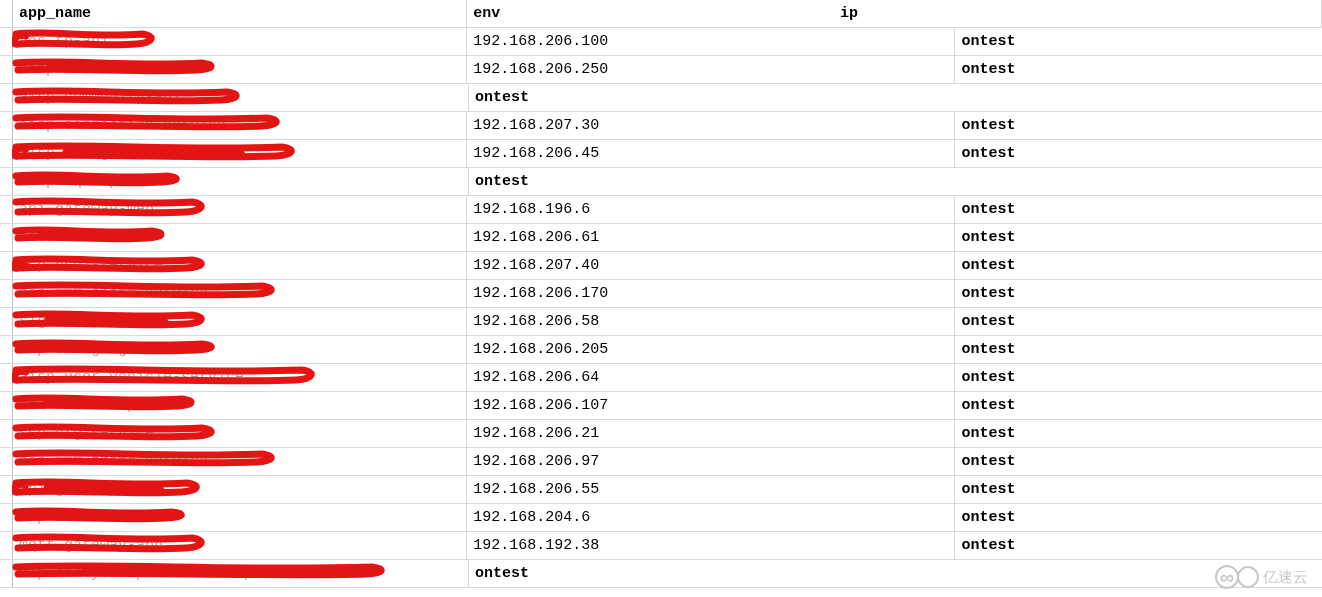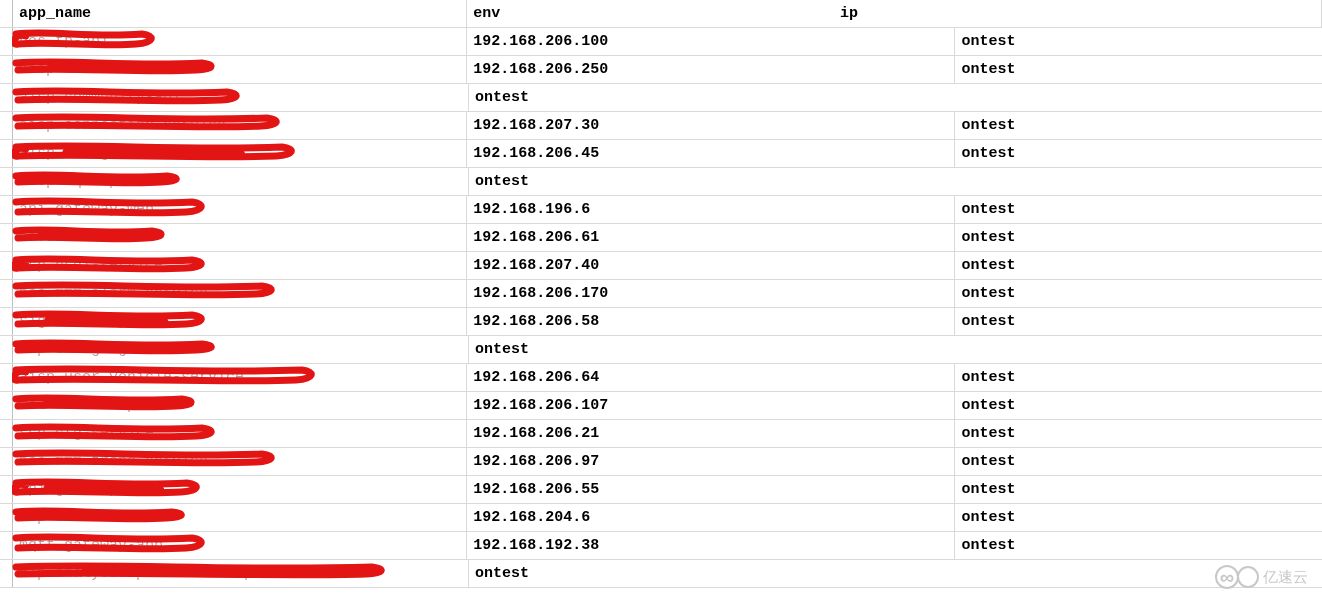--- a/index.html
+++ b/index.html
@@ -39,21 +39,20 @@
     .c-left-gutter {
       width: 8px;
       border-right: 1px solid #bfbfbf;
       background: #fff;
     }
     .c-app {
       width: 456px;
     }
     .c-ip {
       width: 490px;
-      font-weight: bold;
     }
     .c-env {
       width: 368px;
       border-right: none;
       font-weight: bold;
     }
     .header .cell {
       font-weight: bold;
     }
     .app-text {
@@ -187,20 +186,21 @@
       </div>
       <div class="row">
         <div class="cell c-left-gutter"></div>
         <div class="cell c-app"><span class="app-text">signal-analysis</span></div>
         <div class="cell c-ip">192.168.206.58</div>
         <div class="cell c-env">ontest</div>
       </div>
       <div class="row">
         <div class="cell c-left-gutter"></div>
         <div class="cell c-app"><span class="app-text">ssp-charging-web</span></div>
+        <div class="cell c-ip">192.168.206.205</div>
         <div class="cell c-env">ontest</div>
       </div>
       <div class="row">
         <div class="cell c-left-gutter"></div>
         <div class="cell c-app"><span class="app-text">aisp-user-vehicle-service</span></div>
         <div class="cell c-ip">192.168.206.64</div>
         <div class="cell c-env">ontest</div>
       </div>
       <div class="row">
         <div class="cell c-left-gutter"></div>

